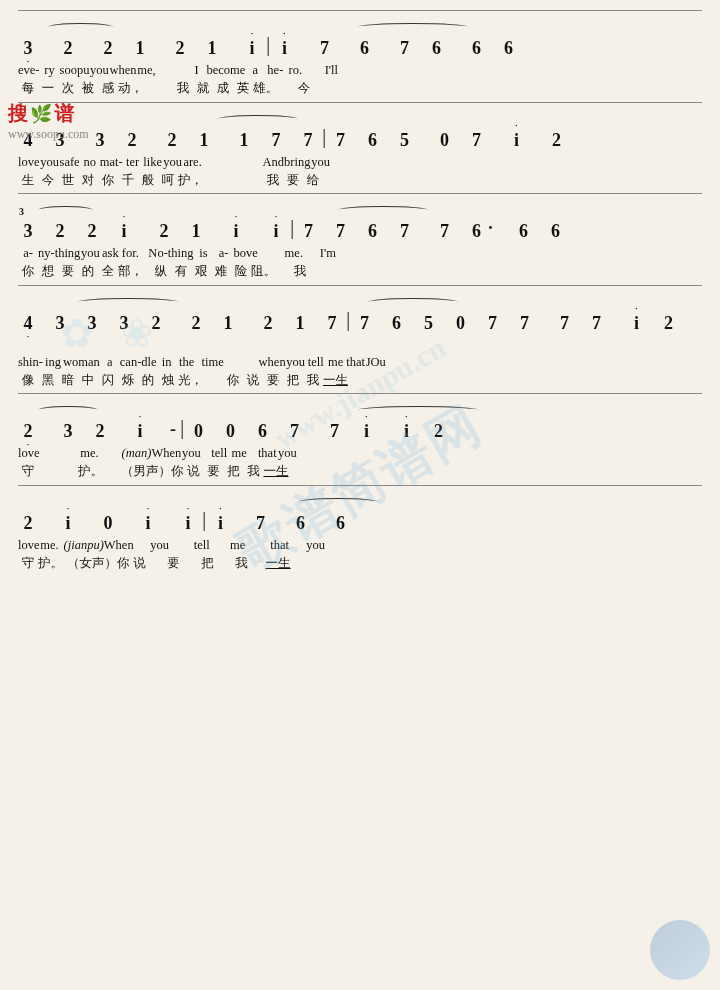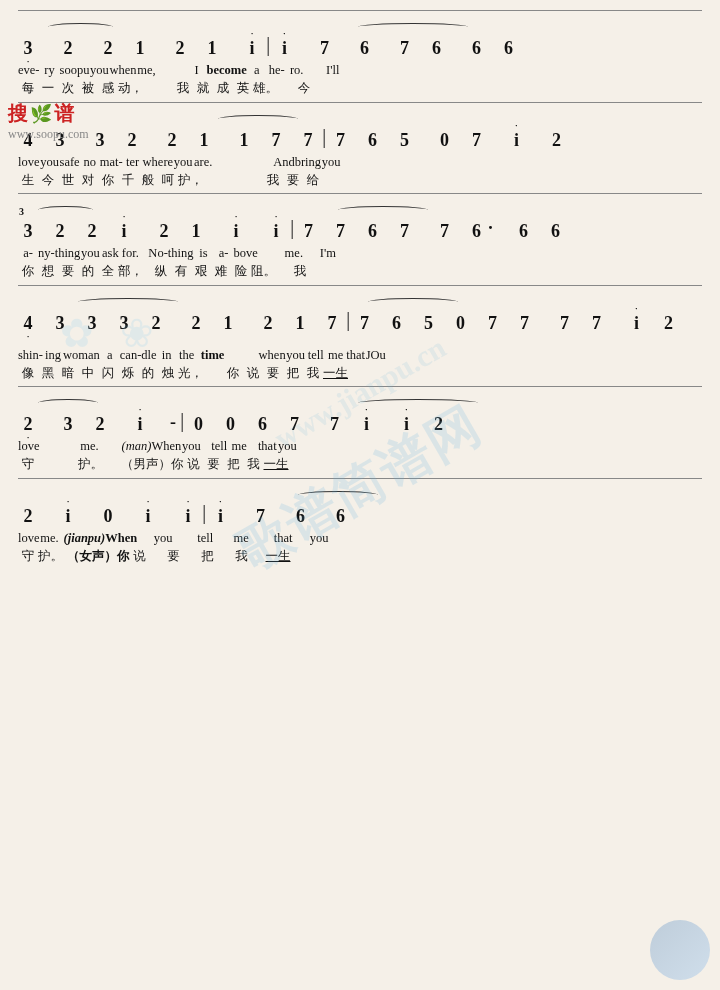--- a/index.html
+++ b/index.html
@@ -95,21 +95,21 @@
       flex-wrap: nowrap;
       gap: 0;
       align-items: flex-start;
     }
     .lc { 
       min-width: 20px;
       text-align: center;
       font-size: 12.5px;
       line-height: 1.3;
     }
-    .lc.wide { min-width: 32px; font-weight: bold; }
+    .lc.wide { min-width: 32px; }
 
     
     .bottom-deco {
       position: absolute;
       bottom: 10px;
       right: 10px;
       width: 60px;
       height: 60px;
       border-radius: 50%;
       background: linear-gradient(135deg, #88aacc 0%, #aaccee 100%);
@@ -341,21 +341,21 @@
           </div>
       </div>
     </div>
     <div class="lrow" style="margin-top:2px;">
       <span class="lc">love</span>
       <span class="lc">you</span>
       <span class="lc">safe</span>
       <span class="lc">no</span>
       <span class="lc">mat-</span>
       <span class="lc">ter</span>
-      <span class="lc">where</span>
+      <span class="lc">like</span>
       <span class="lc">you</span>
       <span class="lc">are.</span>
       <span class="lc" style="min-width:60px;"></span>
       <span class="lc">And</span>
       <span class="lc">bring</span>
       <span class="lc">you</span>
     </div>
     <div class="lrow">
       <span class="lc">生</span>
       <span class="lc">今</span>
@@ -567,21 +567,21 @@
         <div class="nc">
           <span class="dot-a">·</span>
           <span class="num">i</span>
         </div>
         <span class="sp"></span>
         <div class="nc">
             <span class="num">2</span>
           </div>
       </div>
     </div>
-    <div class="lrow" style="margin-top:12px;">
+    <div class="lrow" style="margin-top:19px;">
       <span class="lc">shin-</span>
       <span class="lc">ing</span>
       <span class="lc">woman</span>
       <span class="lc">a</span>
       <span class="lc">can-dle</span>
       <span class="lc">in</span>
       <span class="lc">the</span>
       <span class="lc wide">time</span>
       <span class="lc" style="min-width:30px;"></span>
       <span class="lc">when</span>

